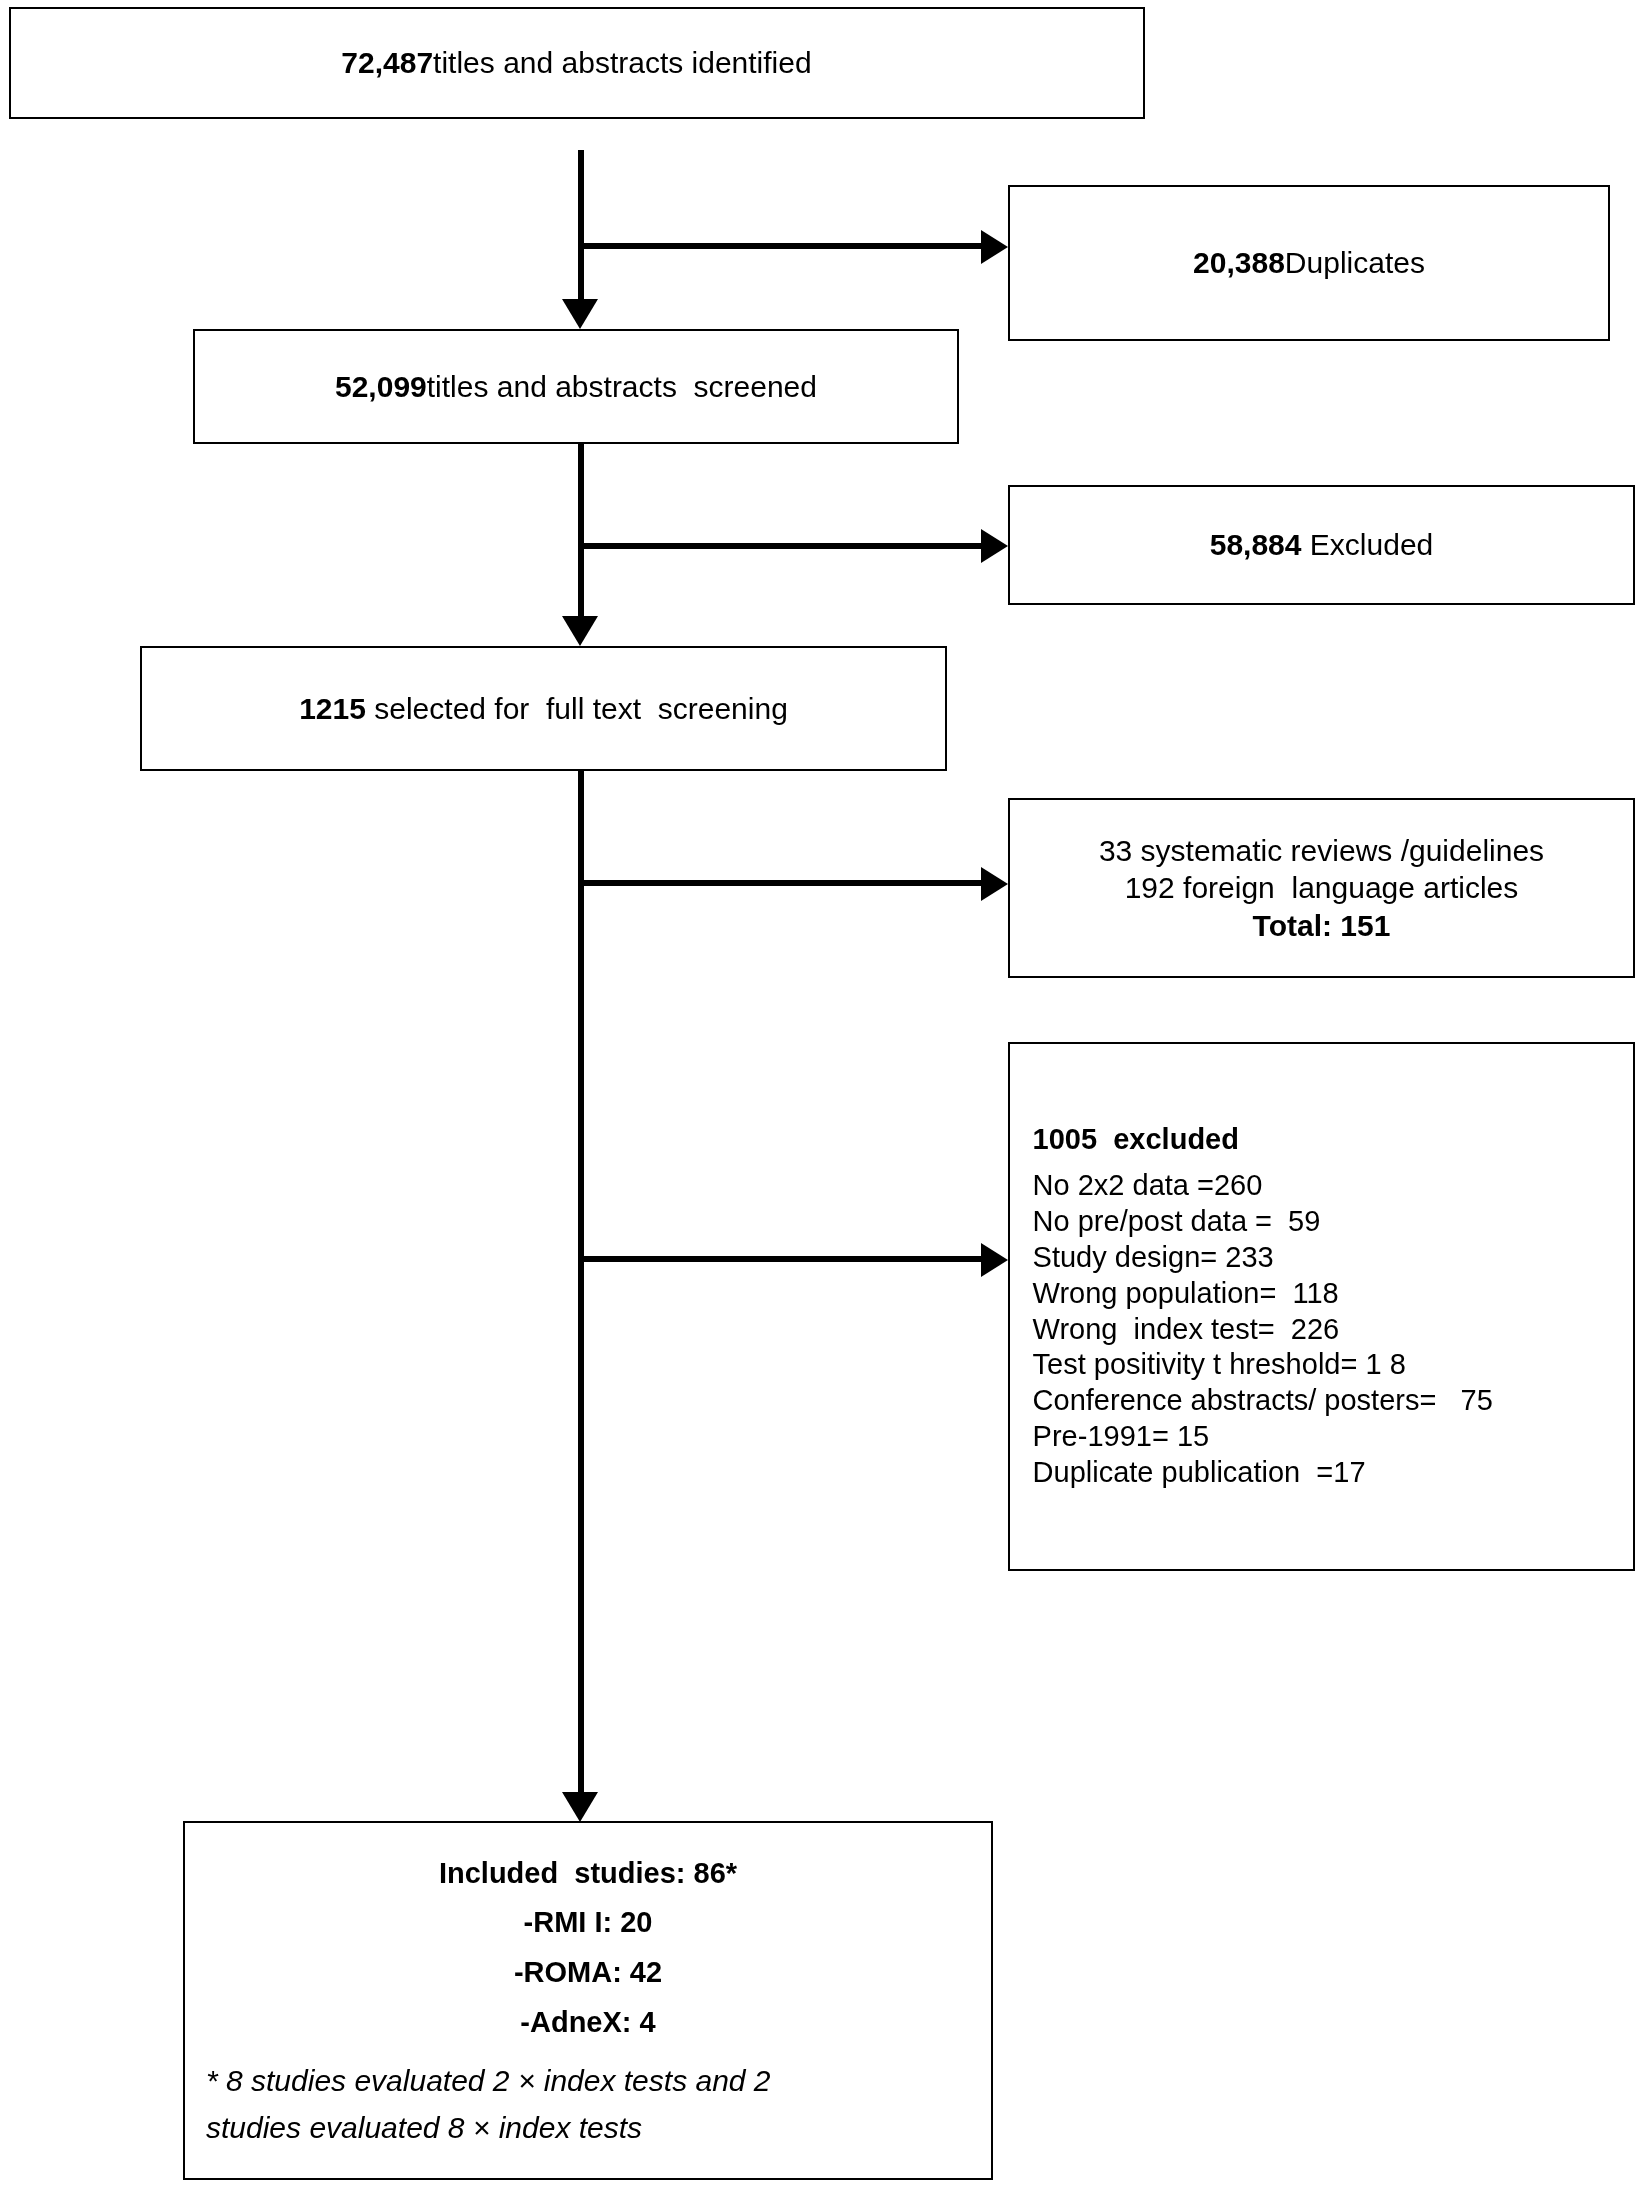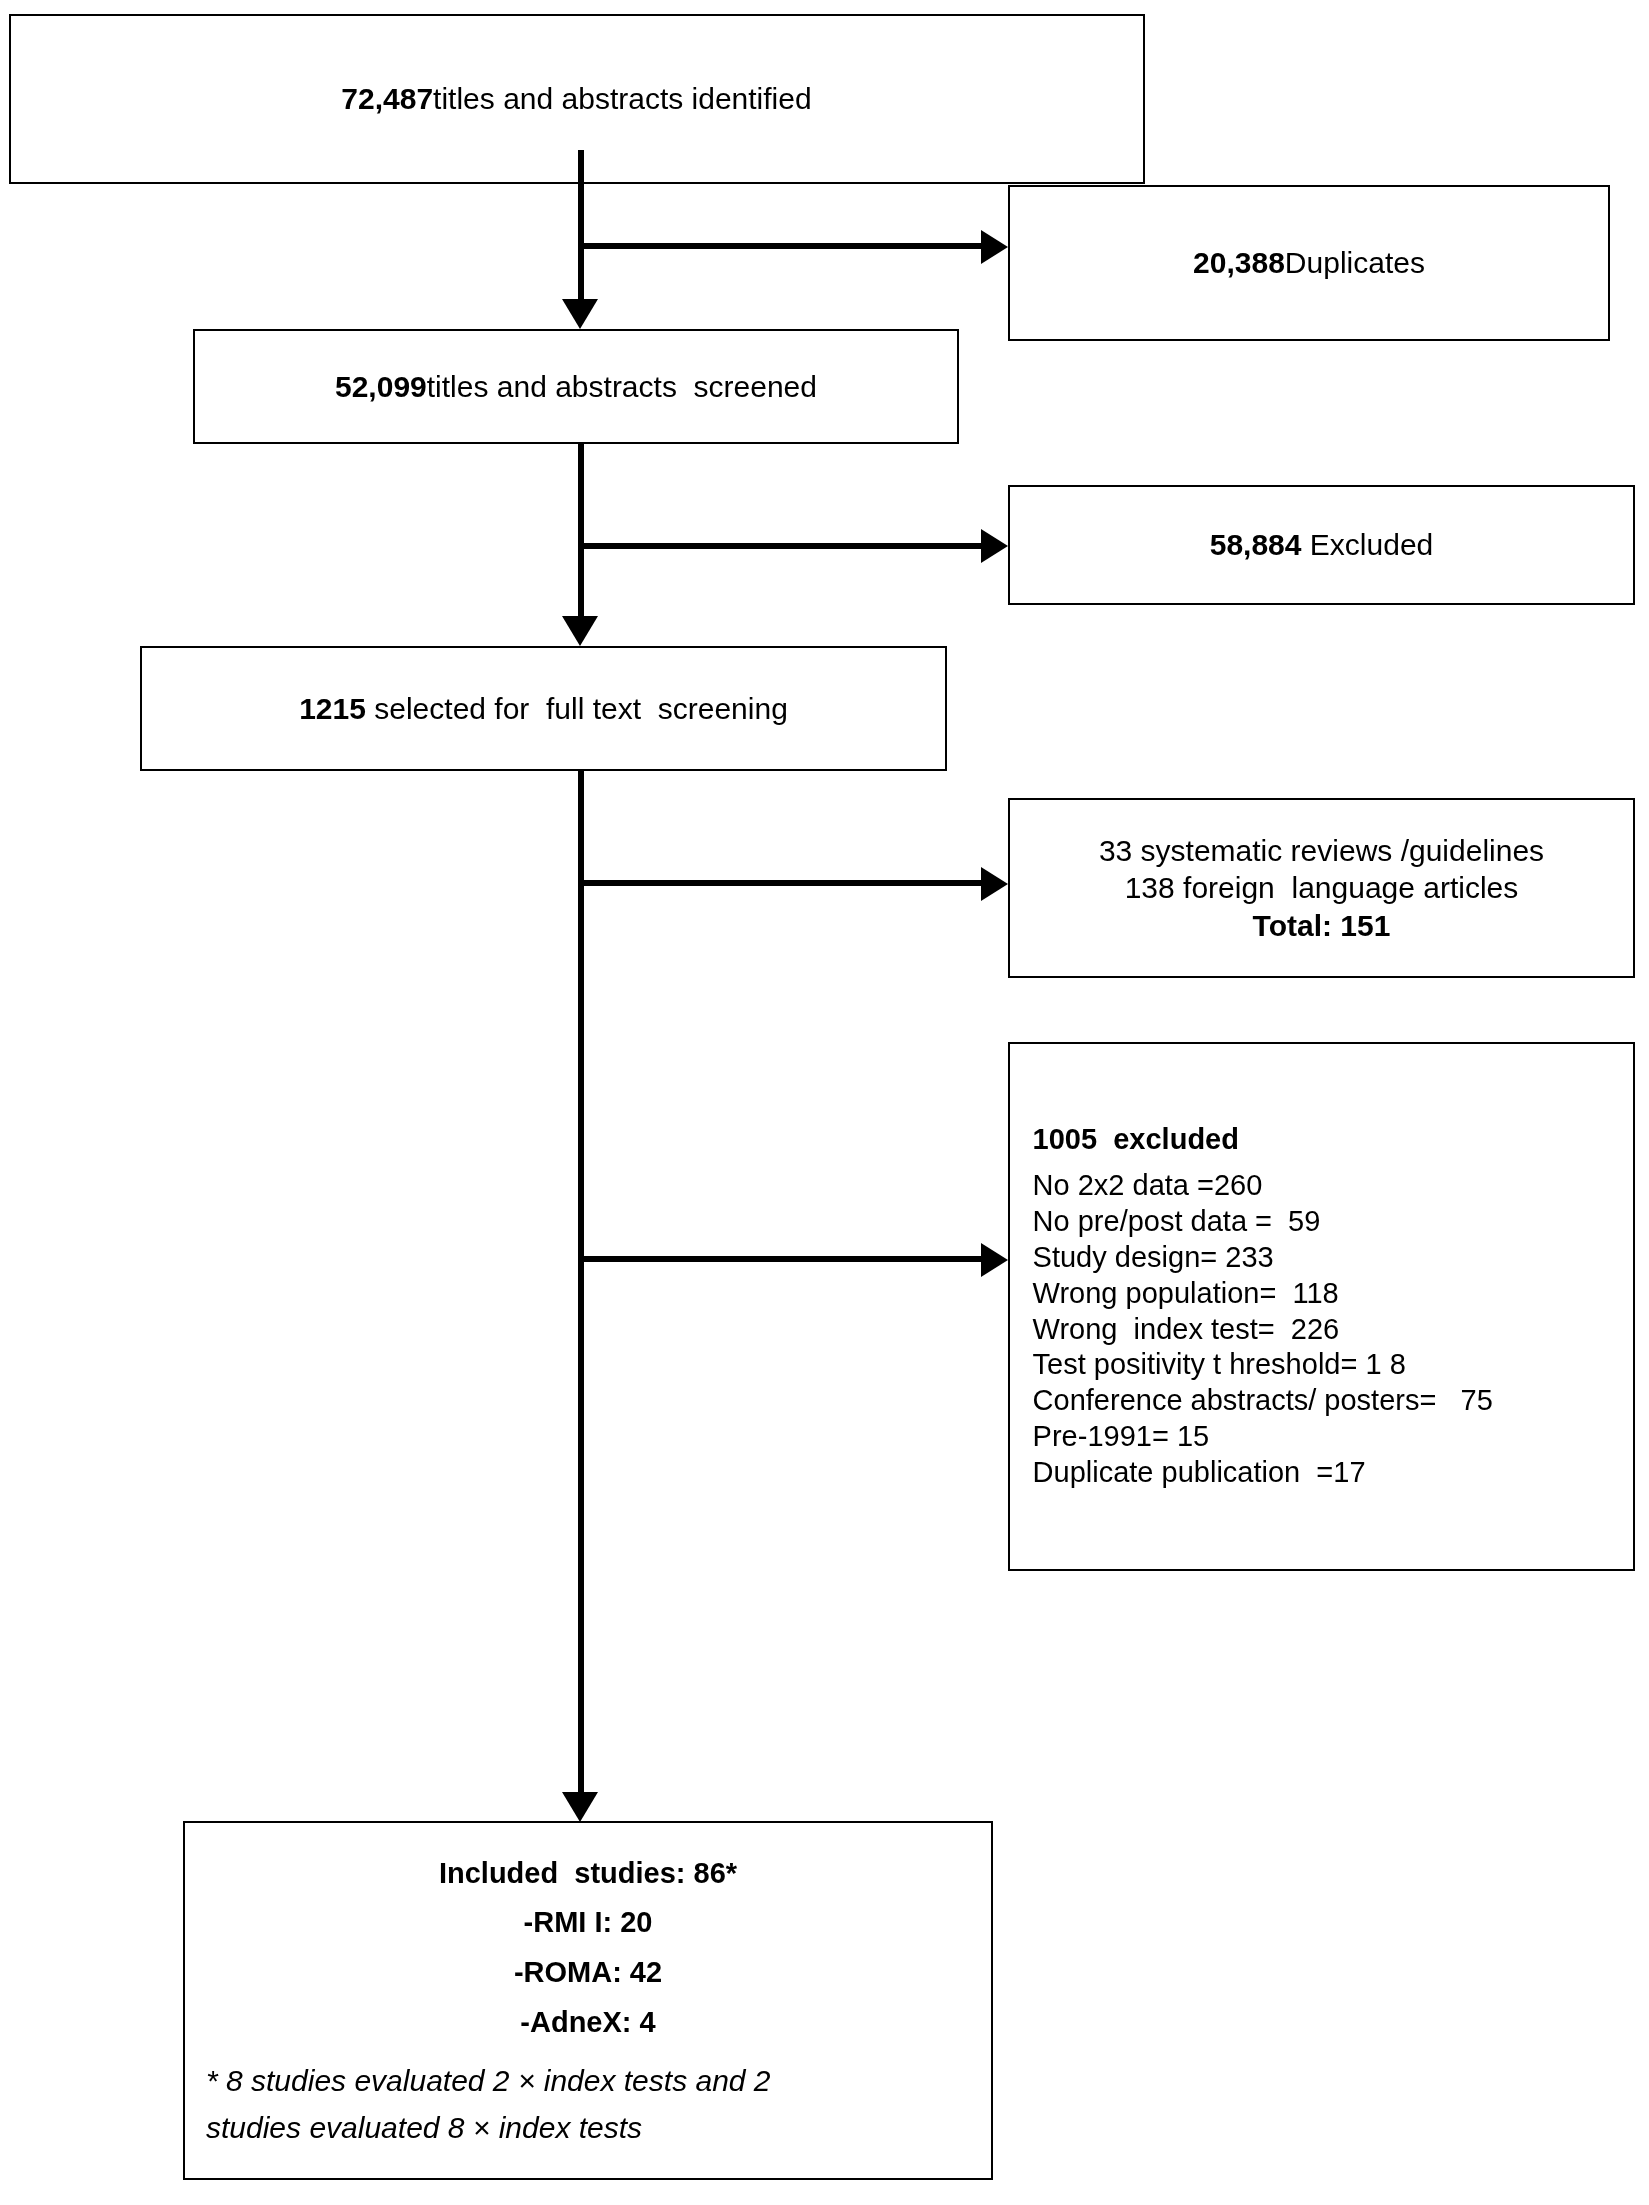--- a/index.html
+++ b/index.html
@@ -82,21 +82,21 @@
   .pad-list { padding-left: 22.6px; }
   .pad-bot  { padding: 0 21px; width: 100%; box-sizing: border-box; }
 
   .note-line { line-height: 1.55; }
 </style>
 </head>
 <body>
 
 <div id="canvas">
 
-  <div class="box box-center" style="left:8.5px; top:14px; width:1136px; height:170px;">
+  <div class="box box-center" style="left:8.5px; top:7px; width:1136px; height:112px;">
     <span class="txt fs-main"><span class="b">72,487</span><span>titles and abstracts identified</span></span>
   </div>
 
   <div class="line vline" style="left:578px; top:150px; width:6.4px; height:150px;"></div>
   <div class="arrow-down" style="left:562px; top:299px;"></div>
 
   <div class="line hline" style="left:578px; top:243px; width:405px; height:6.4px;"></div>
   <div class="arrow-right" style="left:981px; top:230px;"></div>
 
   <div class="box box-center" style="left:1008px; top:185px; width:602px; height:156px;">
@@ -126,21 +126,21 @@
 
   <div class="line hline" style="left:578px; top:880px; width:405px; height:6.4px;"></div>
   <div class="arrow-right" style="left:981px; top:867px;"></div>
 
   <div class="line hline" style="left:578px; top:1256px; width:405px; height:6.4px;"></div>
   <div class="arrow-right" style="left:981px; top:1243px;"></div>
 
   <div class="box box-center" style="left:1008px; top:798px; width:627px; height:180px;">
     <span class="stack">
       <span class="txt fs-main">33 systematic reviews /guidelines</span>
-      <span class="txt fs-main">138 foreign  language articles</span>
+      <span class="txt fs-main">192 foreign  language articles</span>
       <span class="txt fs-main b">Total: 151</span>
     </span>
   </div>
 
   <div class="box box-left" style="left:1008px; top:1042px; width:627px; height:529px;">
     <span class="stack pad-list">
       <span class="txt fs-list b" style="margin-bottom:10px;">1005  excluded</span>
       <span class="txt fs-list">No 2x2 data =260</span>
       <span class="txt fs-list">No pre/post data =  59</span>
       <span class="txt fs-list">Study design= 233</span>

